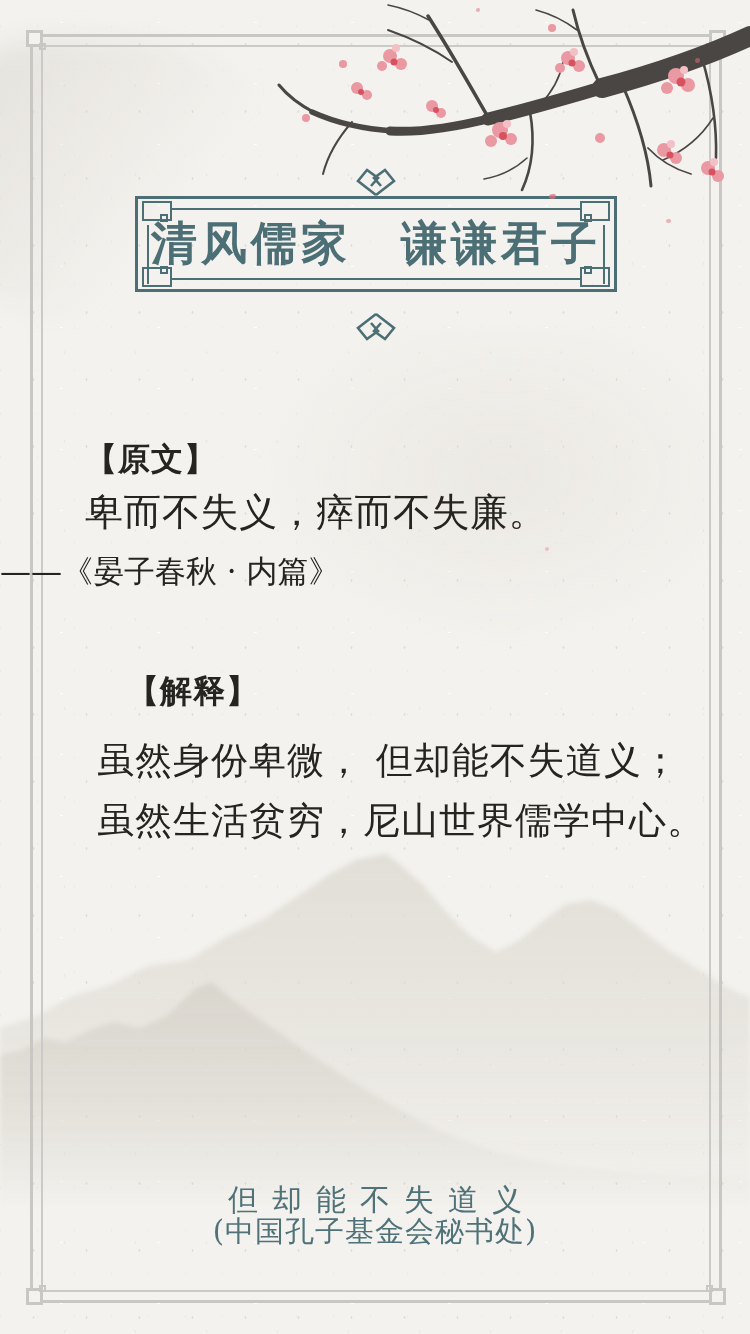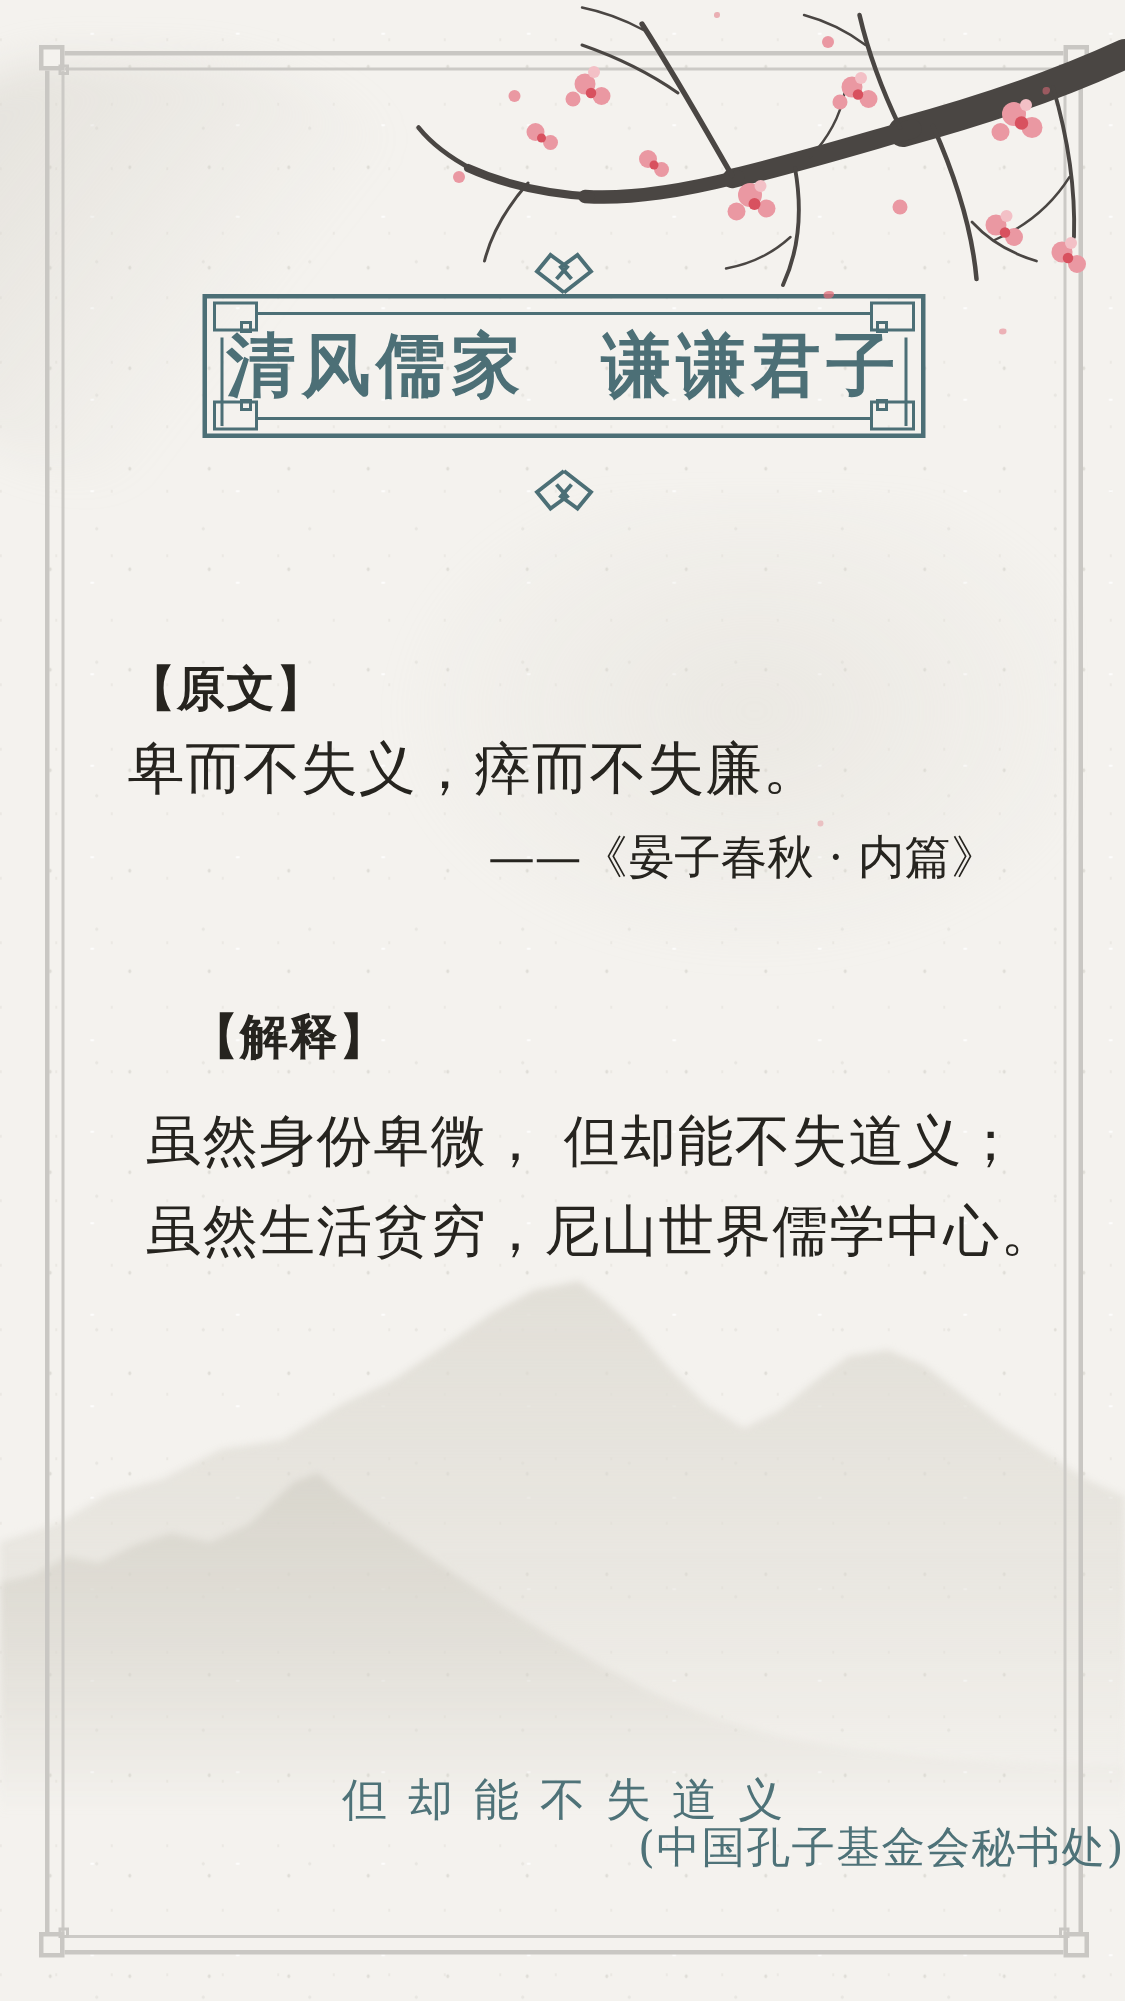--- a/index.html
+++ b/index.html
@@ -52,27 +52,27 @@
   .cb-bl{left:4px;bottom:2px;} .cb-bl i{right:2px;top:-3px;}
   .cb-br{right:4px;bottom:2px;} .cb-br i{left:2px;top:-3px;}
   .title{position:absolute;left:0;top:0;width:100%;height:100%;display:flex;align-items:center;justify-content:center;
          margin:0;font-size:46px;font-weight:bold;color:#4c6f76;letter-spacing:4px;}
   .orn{left:345px;width:62px;height:32px;}
   .orn-top{top:166px;} .orn-bottom{top:311px;}
   
   .sec-label{position:absolute;left:85px;margin:0;font-size:32px;font-weight:bold;color:#26241f;letter-spacing:1px;}
   .lab-orig{top:438px;} .lab-expl{top:670px;margin-left:42px;}
   .quote{position:absolute;left:85px;top:487px;margin:0;font-size:38px;color:#26241f;letter-spacing:0.5px;}
-  .source{position:absolute;left:0;top:551px;width:665px;margin:0;text-align:right;font-size:31px;color:#26241f;}
+  .source{position:absolute;left:0;top:551px;width:665px;margin:0;text-align:left;font-size:31px;color:#26241f;}
   .expl{position:absolute;left:85px;margin:12px;font-size:37px;color:#26241f;letter-spacing:1px;white-space:nowrap;}
   .expl1{top:724px;} .expl2{top:784px;}
   
   .foot1{position:absolute;left:0;top:1180px;width:750px;margin:0;text-align:center;
          font-size:30px;font-weight:500;color:#4e7278;letter-spacing:14px;text-indent:14px;}
-  .foot2{position:absolute;left:0;top:1212px;width:750px;margin:0;text-align:right;
+  .foot2{position:absolute;left:0;top:1212px;width:750px;margin:0;text-align:center;
          font-size:29px;font-weight:500;color:#4e7278;letter-spacing:1px;}
   .mountains{left:0;top:810px;width:750px;height:420px;filter:blur(2.5px);}
   .branch{left:60px;top:0;width:690px;height:212px;}
 </style>
 </head>
 <body>
 
 <div class="page">
 
   <div class="abs wash-tl"></div>

